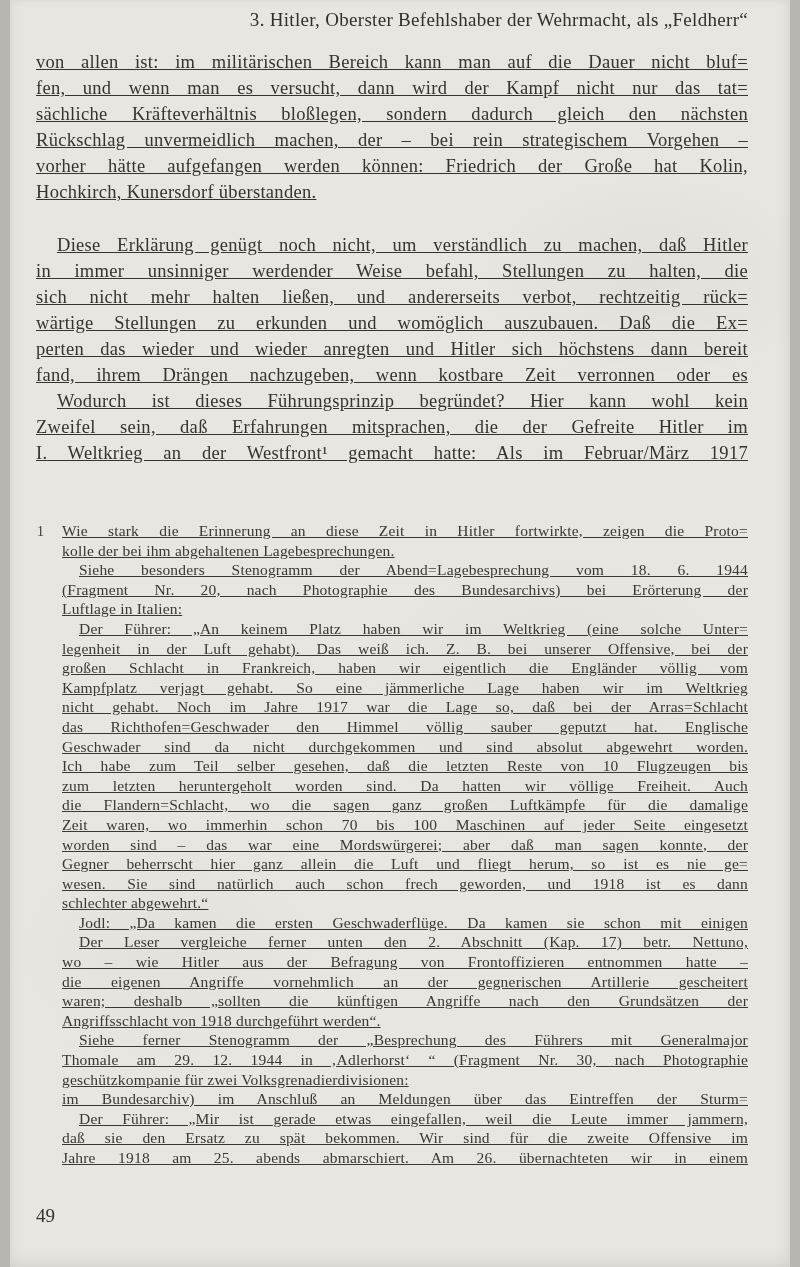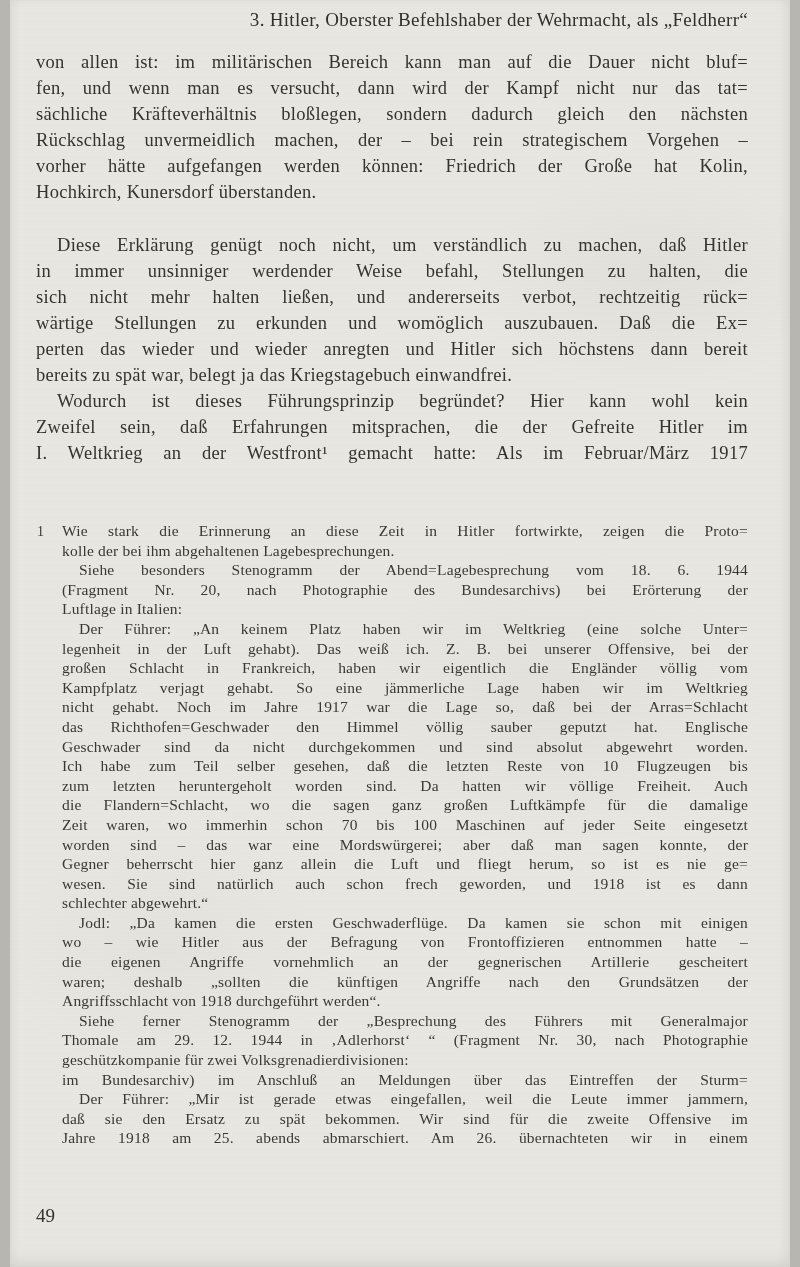--- a/index.html
+++ b/index.html
@@ -26,21 +26,21 @@
     color:#32302b;
   }
   .body-text{
     position:absolute;top:49px;left:26px;width:712px;
     font-size:18.5px;
     line-height:26px;
     letter-spacing:0.3px;
   }
   .para{margin:0;}
   .para.spaced{margin-top:27px;}
-  .line{text-align:justify;text-align-last:justify;}
+  .line{text-align:justify;text-align-last:justify;text-decoration:underline;}
   .line.last{text-align-last:left;}
   .line.indent{text-indent:21px;}
   .footnote{
     position:absolute;top:521px;left:52px;width:686px;
     font-size:15.5px;
     line-height:19.6px;
     letter-spacing:0.2px;
     color:#3a3832;
   }
   .fn-para{position:relative;margin:0;}
@@ -71,21 +71,21 @@
         <div class="line">Rückschlag unvermeidlich machen, der – bei rein strategischem Vorgehen –</div>
         <div class="line">vorher hätte aufgefangen werden können: Friedrich der Große hat Kolin,</div>
         <div class="line last">Hochkirch, Kunersdorf überstanden.</div>
       </div>
     <div class="para spaced">
         <div class="line indent">Diese Erklärung genügt noch nicht, um verständlich zu machen, daß Hitler</div>
         <div class="line">in immer unsinniger werdender Weise befahl, Stellungen zu halten, die</div>
         <div class="line">sich nicht mehr halten ließen, und andererseits verbot, rechtzeitig rück=</div>
         <div class="line">wärtige Stellungen zu erkunden und womöglich auszubauen. Daß die Ex=</div>
         <div class="line">perten das wieder und wieder anregten und Hitler sich höchstens dann bereit</div>
-        <div class="line last">bereits zu spät war, belegt ja das Kriegstagebuch einwandfrei.</div>
+        <div class="line">fand, ihrem Drängen nachzugeben, wenn kostbare Zeit verronnen oder es</div>
       </div>
     <div class="para">
         <div class="line indent">Wodurch ist dieses Führungsprinzip begründet? Hier kann wohl kein</div>
         <div class="line">Zweifel sein, daß Erfahrungen mitsprachen, die der Gefreite Hitler im</div>
         <div class="line">I. Weltkrieg an der Westfront¹ gemacht hatte: Als im Februar/März 1917</div>
       </div>
   </div>
 
   <div class="footnote">
     <div class="fn-para">
@@ -112,20 +112,21 @@
         <div class="line">Zeit waren, wo immerhin schon 70 bis 100 Maschinen auf jeder Seite eingesetzt</div>
         <div class="line">worden sind – das war eine Mordswürgerei; aber daß man sagen konnte, der</div>
         <div class="line">Gegner beherrscht hier ganz allein die Luft und fliegt herum, so ist es nie ge=</div>
         <div class="line">wesen. Sie sind natürlich auch schon frech geworden, und 1918 ist es dann</div>
         <div class="line last">schlechter abgewehrt.“</div>
       </div>
     <div class="fn-para">
         <div class="line indent">Jodl: „Da kamen die ersten Geschwaderflüge. Da kamen sie schon mit einigen</div>
       </div>
     <div class="fn-para">
+        <div class="line indent">Der Leser vergleiche ferner unten den 2. Abschnitt (Kap. 17) betr. Nettuno,</div>
         <div class="line">wo – wie Hitler aus der Befragung von Frontoffizieren entnommen hatte –</div>
         <div class="line">die eigenen Angriffe vornehmlich an der gegnerischen Artillerie gescheitert</div>
         <div class="line">waren; deshalb „sollten die künftigen Angriffe nach den Grundsätzen der</div>
         <div class="line last">Angriffsschlacht von 1918 durchgeführt werden“.</div>
       </div>
     <div class="fn-para">
         <div class="line indent">Siehe ferner Stenogramm der „Besprechung des Führers mit Generalmajor</div>
         <div class="line">Thomale am 29. 12. 1944 in ‚Adlerhorst‘ “ (Fragment Nr. 30, nach Photographie</div>
         <div class="line last">geschützkompanie für zwei Volksgrenadierdivisionen:</div>
         <div class="line">im Bundesarchiv) im Anschluß an Meldungen über das Eintreffen der Sturm=</div>

